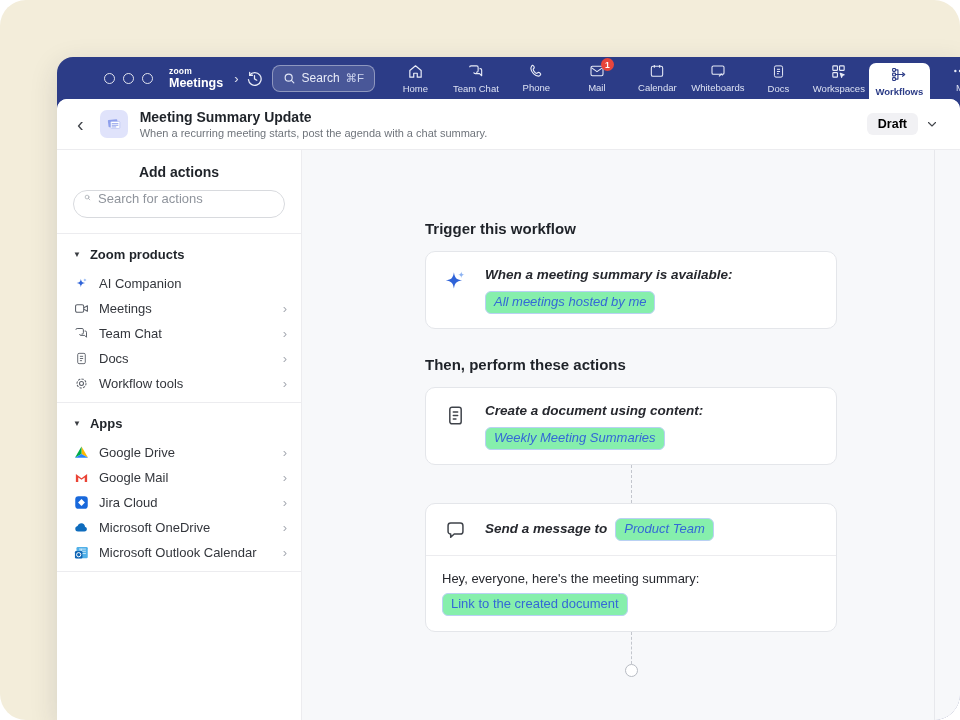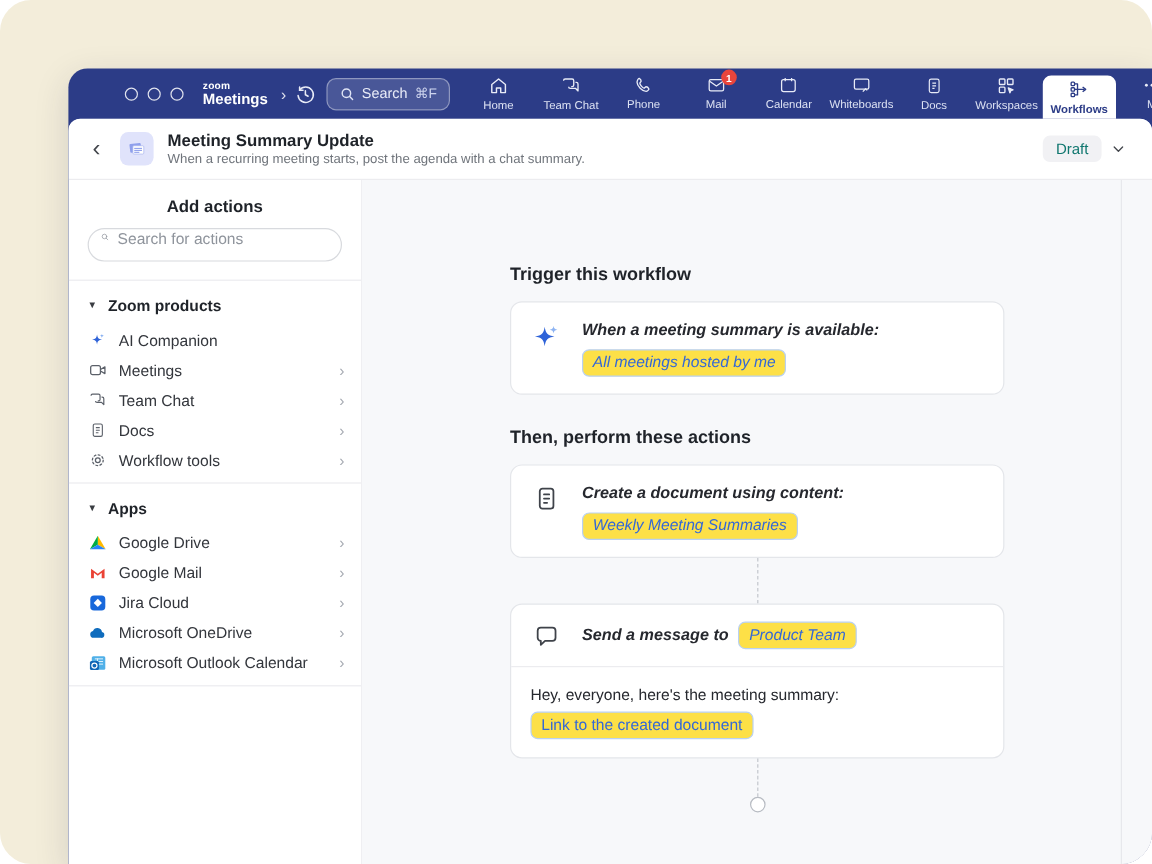--- a/index.html
+++ b/index.html
@@ -26,21 +26,21 @@
   .badge { position:absolute; top:-5px; right:-8px; min-width:13px; height:13px; background:#e8453c; border-radius:7px; color:#fff; font-size:8.5px; display:flex; align-items:center; justify-content:center; padding:0 3px; font-weight:bold; }
 
   
   .sheet { flex:1; display:flex; flex-direction:column; background:#fff; border-radius:10px 10px 0 0; overflow:hidden; }
   .header { flex:0 0 50px; display:flex; align-items:center; padding:0 22px 0 20px; background:#fff; }
   .back-btn { font-size:20px; color:#43464c; margin-right:16px; line-height:1; cursor:default; }
   .hdr-badge { width:28px; height:28px; background:#e0e3fb; border-radius:7px; margin-right:12px; display:flex; align-items:center; justify-content:center; }
   .hdr-title { font-size:14px; font-weight:bold; color:#1f2329; }
   .hdr-sub { font-size:11px; color:#6f747b; margin-top:2px; }
   .hdr-right { margin-left:auto; display:flex; align-items:center; gap:8px; }
-  .draft-pill { background:#f1f1f4; border-radius:6px; padding:4px 11px; font-size:12.5px; color:#0f766e; }
+  .draft-pill { background:#f1f1f4; border-radius:6px; padding:4px 11px; font-size:12.5px; color:#000000;font-weight:bold; }
 
   .content { flex:1; display:flex; border-top:1px solid #ececef; position:relative; overflow:hidden; }
 
   
   .sidebar { flex:0 0 245px; background:#fff; border-right:1px solid #ececef; padding-top:12px; overflow:hidden; }
   .sb-title { font-size:14px; font-weight:bold; color:#1f2329; margin:2px 16px 10px;text-align:center; }
   .sb-search { margin:0 16px 15px; height:28px; border:1px solid #d8dade; border-radius:16px; display:flex; align-items:flex-start; gap:7px; padding:0 10px; }
   .sb-search input { border:none; outline:none; flex:1; font-size:13px; color:#33363c; font-family:"Liberation Sans", sans-serif; background:transparent; }
   .sb-search input::placeholder { color:#8f949c; }
   .sb-divider { height:1px; background:#ececef; }
@@ -54,21 +54,21 @@
   
   .canvas { flex:1; background:#f7f8fa; display:flex; flex-direction:column; align-items:center; overflow:hidden;justify-content:center; }
   .rail { position:absolute; right:25px; top:0; bottom:0; width:1px; background:#e7e8ec; }
   .col { width:412px; padding-top:27px; }
   .section-h { font-size:15px; font-weight:bold; color:#1f2329; margin-bottom:14px; }
   .card { background:#fff; border:1px solid #e4e6ea; border-radius:10px; }
   .card-row { display:flex; align-items:flex-start; gap:17px; padding:14px 16px;font-style:italic; }
   .card-row.center { align-items:center; }
   .card-ic { flex:0 0 26px; display:flex; justify-content:center; padding-top:2px; }
   .card-title { font-size:13.5px; font-weight:bold; color:#26282e; line-height:1.35; }
-  .chip { display:inline-block; background:#fde047; border:1px solid #b9d1f3; border-radius:6px; color:#3468d6; font-size:13px; padding:1px 8px 2px; line-height:18px; white-space:nowrap; cursor:default; }
+  .chip { display:inline-block; background:#86efac; border:1px solid #b9d1f3; border-radius:6px; color:#3468d6; font-size:13px; padding:1px 8px 2px; line-height:18px; white-space:nowrap; cursor:default; }
   .chip-mt { margin-top:7px; }
   .gap-lg { height:27px; }
   .connector { width:0; height:38px; border-left:1px dashed #c3c6cd; margin:0 auto; }
   .connector.short { height:32px; }
   .card-divider { height:1px; background:#ececef; }
   .card-body { padding:13px 16px 15px; font-size:13px; color:#26282e; line-height:1.5; }
   .terminal { width:13px; height:13px; border:1.5px solid #b7bbc2; border-radius:50%; background:#ffffff; margin:0 auto; }
   .inline-chip-row { display:flex; align-items:center; gap:8px; flex-wrap:wrap; }
 </style>
 </head>

